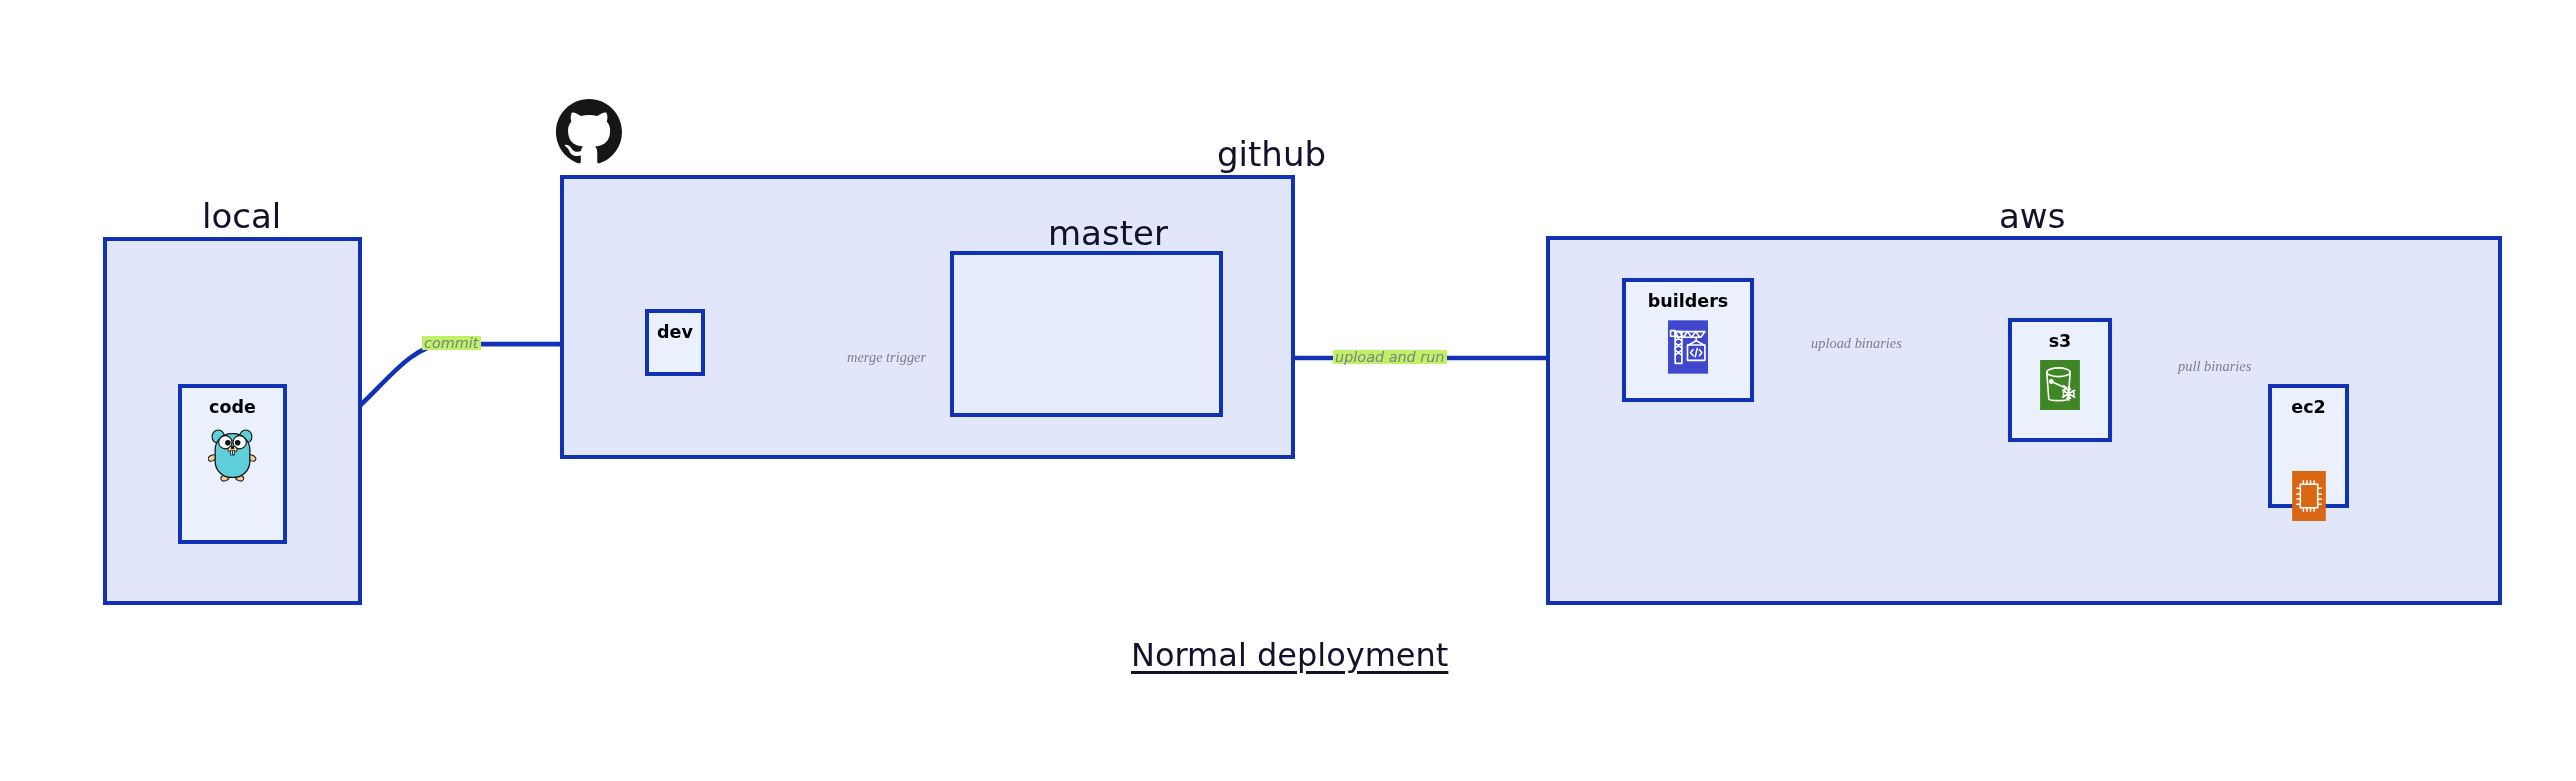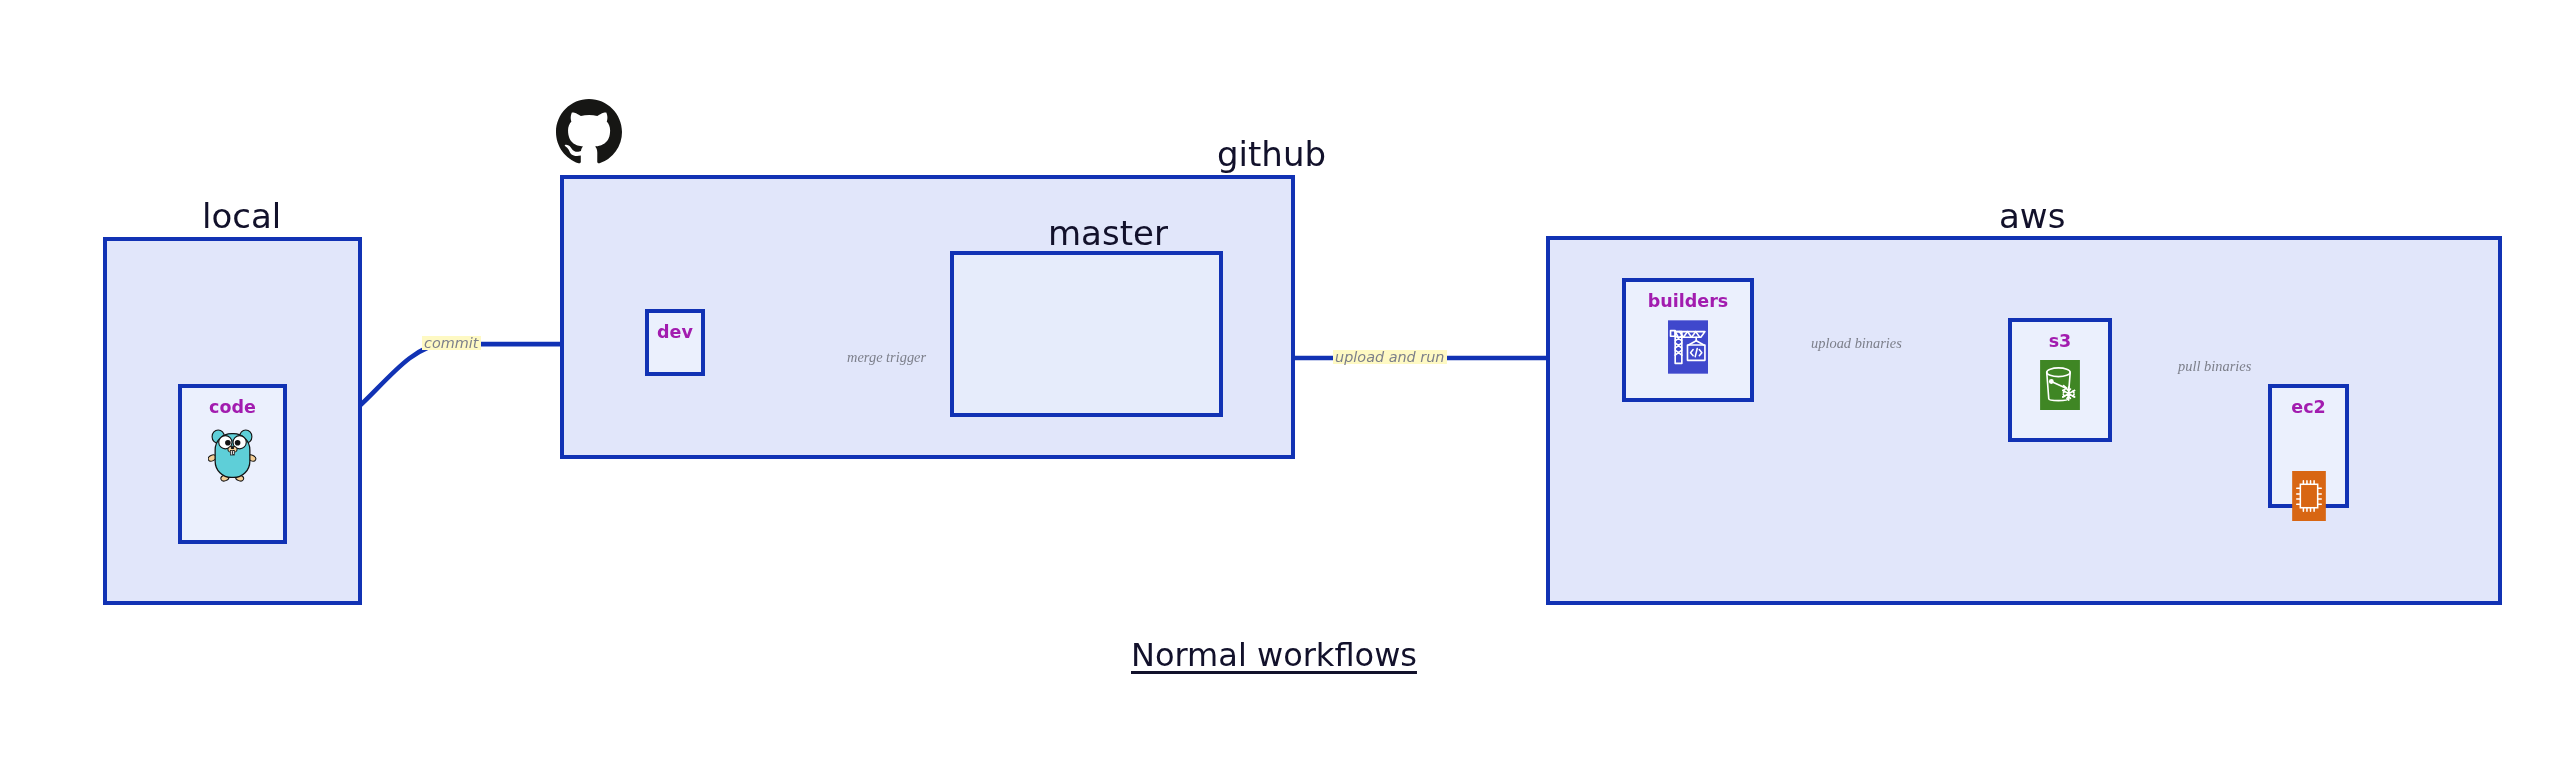--- a/index.html
+++ b/index.html
@@ -37,39 +37,39 @@
     background:#ebf0fd;
     border:4.1px solid #1132b4;
     box-sizing:border-box;
     display:flex;
     flex-direction:column;
     align-items:center;
   }
   .node-label{
     font-size:17.5px;
     font-weight:bold;
-    color:#a21caf;
+    color:#000000;
     line-height:1;
     margin-top:11.3px;
     white-space:nowrap;
   }
   .node-icon{
     margin-top:9.3px;
     display:block;
   }
 
   
   .edge-label{
     position:absolute;
     color:#7c7f8a;
     font-size:14.4px;
     font-style:italic;
     white-space:nowrap;
     line-height:1;
-    background:#fef9c3;
+    background:#bef264;
     padding:0 2.1px;
   }
   .edge-label.on-fill{background:#e1e6fa;font-family:Liberation Serif, serif;}
 
   
   .diagram-title{
     position:absolute;
     color:#12112b;
     font-size:32px;
     line-height:1;
@@ -234,16 +234,16 @@
           <path d="M50 34 L57 34 M50 45 L57 45 M50 55 L57 55 M50 65 L57 65"></path>
         </g>
       </svg>
     </span>
   </div>
 
   <div class="edge-label on-fill" style="left:1809px;top:336px;">upload binaries</div>
 
   <div class="edge-label on-fill" style="left:2176px;top:359px;">pull binaries</div>
 
-  <div class="diagram-title" style="left:1131px;top:639px;">Normal workflows</div>
+  <div class="diagram-title" style="left:1131px;top:639px;">Normal deployment</div>
 
 </div>
 
 
 </body></html>

